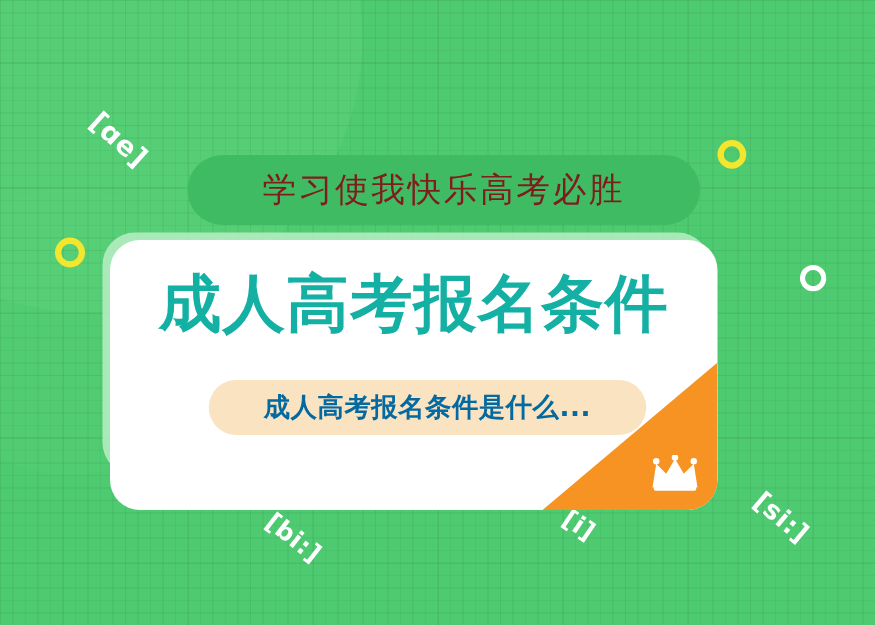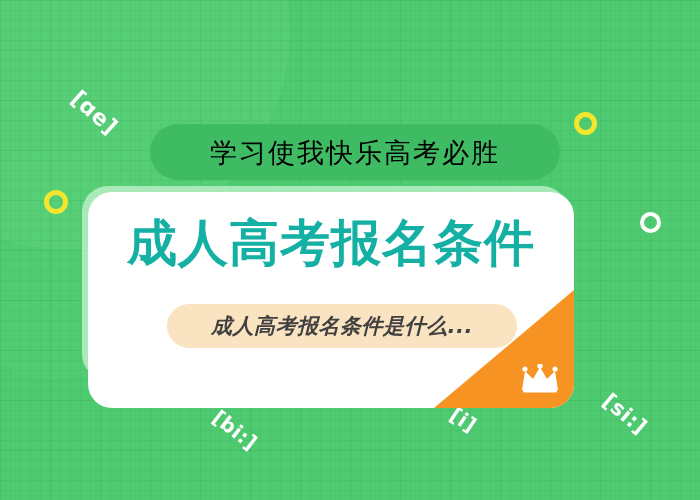--- a/index.html
+++ b/index.html
@@ -162,38 +162,38 @@
       <div class="phonetic" style="left: 600px; top: 402px; font-size: 21px; transform: rotate(40deg);">[si:]</div>
     </div>
 
   <div id="rings-layer">
       <div class="ring" style="left: 44px; top: 190px; width: 24px; height: 24px; border: 5px solid rgb(243, 230, 46);"></div>
       <div class="ring" style="left: 574px; top: 112px; width: 23px; height: 23px; border: 5px solid rgb(243, 230, 46);"></div>
       <div class="ring" style="left: 640px; top: 212px; width: 21px; height: 21px; border: 4px solid rgb(255, 255, 255);"></div>
     </div>
 
   <div id="banner-pill" style="background: rgb(63, 188, 99);">
-    <span id="banner-text" style="color: #000000;">学习使我快乐高考必胜</span>
+    <span id="banner-text" style="color: #7f1d1d;">学习使我快乐高考必胜</span>
   </div>
 
   <div id="card-shadow"></div>
 
   <div id="card" style="background: rgb(255, 255, 255);">
 
     <div id="corner-orange" style="background: rgb(247, 147, 34);"></div>
 
     <svg id="crown-icon" viewBox="0 0 40 30" aria-hidden="true">
       <path d="M2 26 L5 7 L13 15 L20 3 L27 15 L35 7 L38 26 Z" fill="#FFFFFF"></path>
       <circle cx="5" cy="5" r="2.6" fill="#FFFFFF"></circle>
       <circle cx="20" cy="2" r="2.6" fill="#FFFFFF"></circle>
       <circle cx="35" cy="5" r="2.6" fill="#FFFFFF"></circle>
       <rect x="3" y="25" width="34" height="3.5" rx="1.5" fill="#FFFFFF"></rect>
     </svg>
 
     <div id="card-title" style="color: rgb(20, 176, 164);">成人高考报名条件</div>
 
     <div id="subtitle-pill" style="background: rgb(250, 227, 192);">
-      <span id="subtitle-text" style="color: #404040; font-style: italic;">成人高考报名条件是什么...</span>
+      <span id="subtitle-text" style="color: #0369a1;">成人高考报名条件是什么...</span>
     </div>
 
   </div>
 
 </div>
 
 </body></html>

